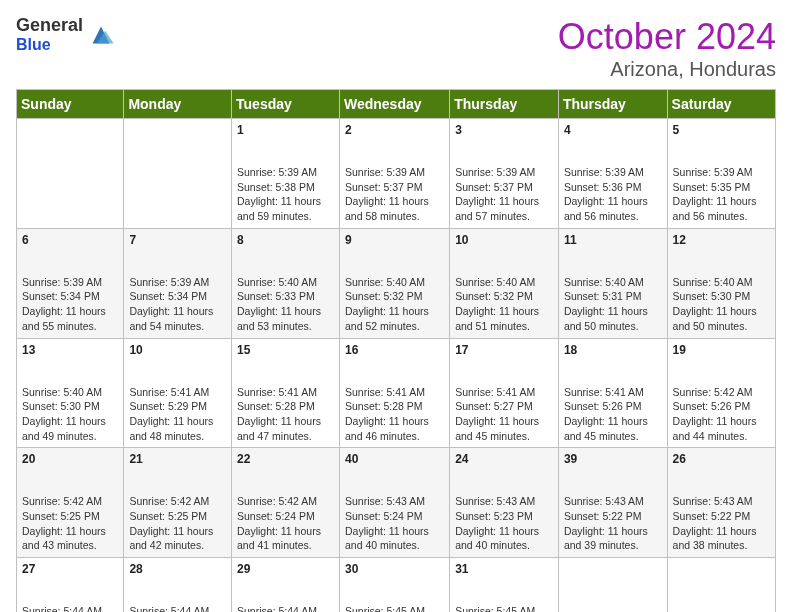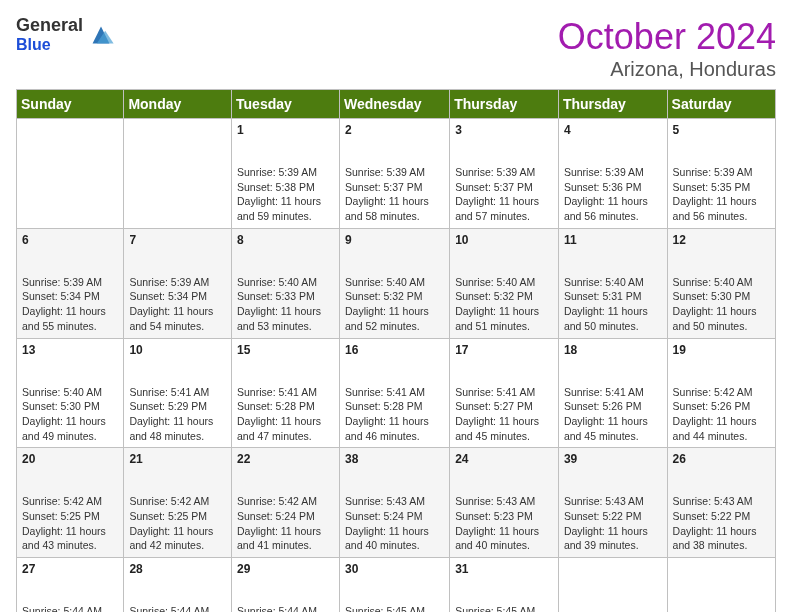--- a/index.html
+++ b/index.html
@@ -220,21 +220,21 @@
         </td>
         <td>
           <span class="day-num">21</span>
           <div class="day-info">Sunrise: 5:42 AM<br>Sunset: 5:25 PM<br>Daylight: 11 hours and 42 minutes.</div>
         </td>
         <td>
           <span class="day-num">22</span>
           <div class="day-info">Sunrise: 5:42 AM<br>Sunset: 5:24 PM<br>Daylight: 11 hours and 41 minutes.</div>
         </td>
         <td>
-          <span class="day-num">38</span>
+          <span class="day-num">40</span>
           <div class="day-info">Sunrise: 5:43 AM<br>Sunset: 5:24 PM<br>Daylight: 11 hours and 40 minutes.</div>
         </td>
         <td>
           <span class="day-num">24</span>
           <div class="day-info">Sunrise: 5:43 AM<br>Sunset: 5:23 PM<br>Daylight: 11 hours and 40 minutes.</div>
         </td>
         <td>
           <span class="day-num">39</span>
           <div class="day-info">Sunrise: 5:43 AM<br>Sunset: 5:22 PM<br>Daylight: 11 hours and 39 minutes.</div>
         </td>

